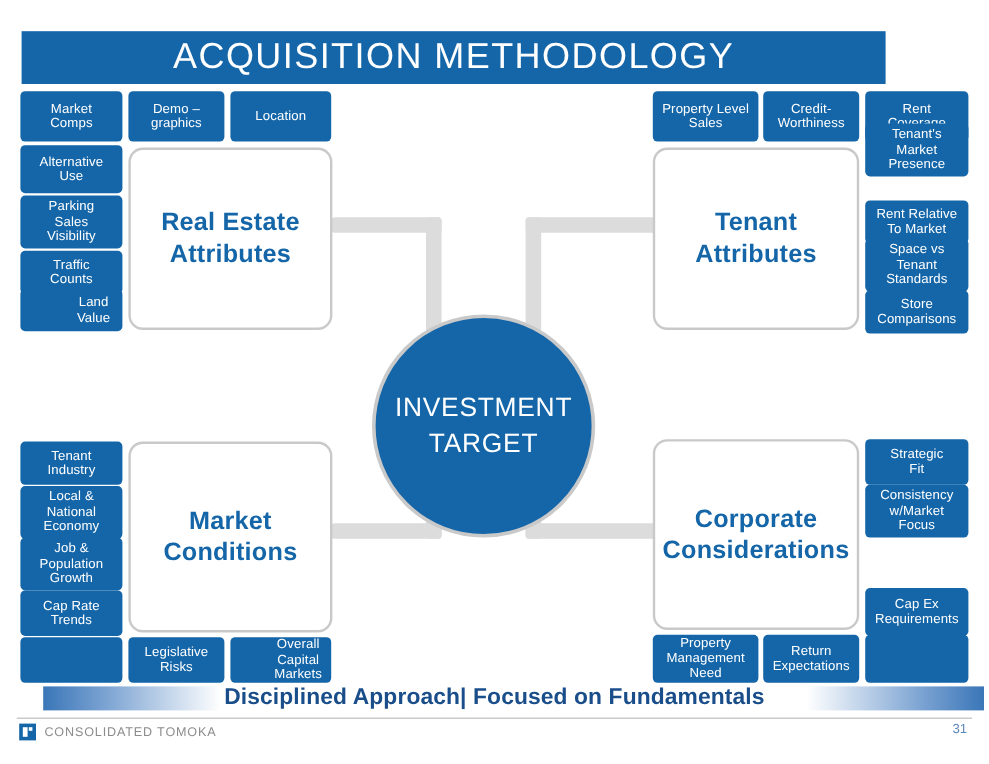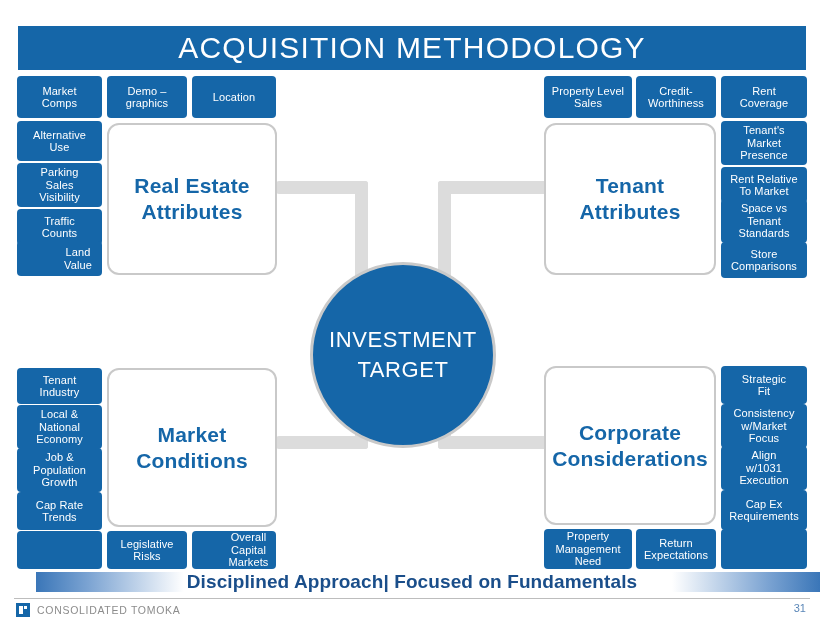--- a/index.html
+++ b/index.html
@@ -18,21 +18,21 @@
     height: 637px;
     background: #ffffff;
     overflow: hidden;
   }
 
   
   .title-bar {
     position: absolute;
     left: 18px;
     top: 26px;
-    width: 788px;
+    width: 720px;
     height: 44px;
     background: #1566A8;
     display: flex;
     align-items: center;
     justify-content: center;
   }
   .title-bar .title-text {
     color: #ffffff;
     font-size: 30px;
     letter-spacing: 1.2px;
@@ -276,21 +276,21 @@
       <span>Worthiness</span>
     </span>
   </div>
   <div class="chip" style="left:721px; top:76px; width:86px; height:42px;">
     <span>
       <span>Rent</span><br>
       <span>Coverage</span>
     </span>
   </div>
 
-  <div class="chip" style="left:721px; top:121px; width:86px; height:44px;">
+  <div class="chip" style="left:721px; top:103px; width:86px; height:44px;">
     <span>
       <span>Tenant's</span><br>
       <span>Market</span><br>
       <span>Presence</span>
     </span>
   </div>
   <div class="chip" style="left:721px; top:167px; width:86px; height:36px;">
     <span>
       <span>Rent Relative</span><br>
       <span>To Market</span>
@@ -380,27 +380,20 @@
       <span>Fit</span>
     </span>
   </div>
   <div class="chip" style="left:721px; top:404px; width:86px; height:44px;">
     <span>
       <span>Consistency</span><br>
       <span>w/Market</span><br>
       <span>Focus</span>
     </span>
   </div>
-  <div class="chip" style="left:721px; top:446px; width:86px; height:44px;">
-    <span>
-      <span>Align</span><br>
-      <span>w/1031</span><br>
-      <span>Execution</span>
-    </span>
-  </div>
   <div class="chip" style="left:721px; top:490px; width:86px; height:40px;">
     <span>
       <span>Cap Ex</span><br>
       <span>Requirements</span>
     </span>
   </div>
 
   <div class="chip" style="left:544px; top:529px; width:88px; height:40px;">
     <span>
       <span>Property</span><br>

